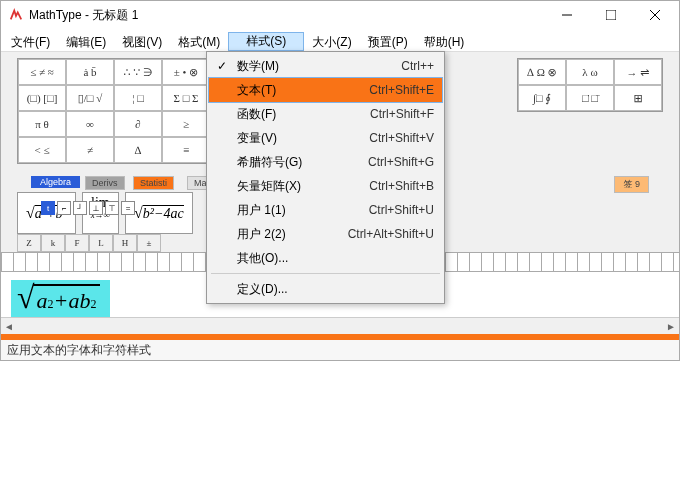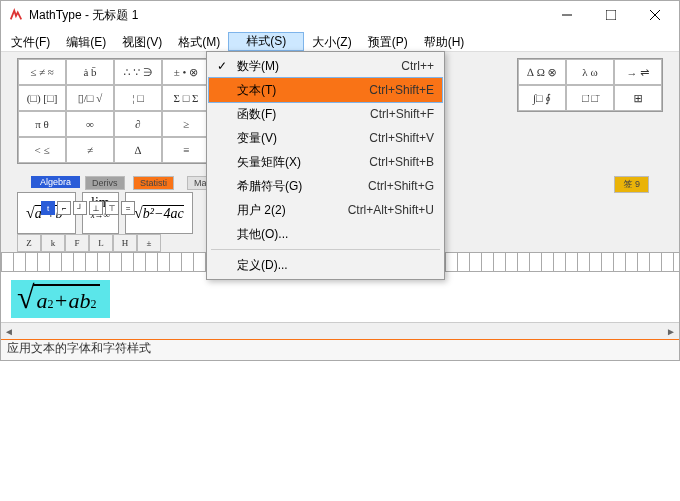--- a/index.html
+++ b/index.html
@@ -13,32 +13,32 @@
   .menuitem{padding:0 8px;display:flex;align-items:center;font-size:12px;color:#000}
   .menuitem.open{background:#cde8ff;border:1px solid #7eb4ea;padding:0 17px}
   .toolbar-area{background:#f0f0f0;height:200px;border-bottom:1px solid #aaa;position:relative}
   .palette{position:absolute;left:16px;top:6px;background:#fff;border:1px solid #999;display:grid;grid-template-columns:repeat(4,48px);grid-auto-rows:26px}
   .pcell{border:1px solid #bbb;display:flex;align-items:center;justify-content:center;font-size:11px;font-family:"Times New Roman",serif;color:#333;overflow:hidden}
   .palette2{position:absolute;right:16px;top:6px;background:#fff;border:1px solid #999;display:grid;grid-template-columns:repeat(3,48px);grid-auto-rows:26px}
   .alg-tab{position:absolute;left:30px;top:124px;background:#2a5cd8;color:#fff;font-size:9px;padding:1px 9px}
   .deriv-tab{position:absolute;left:84px;top:124px;background:#a3a3a3;color:#444;font-size:9px;padding:1px 6px;border:1px solid #bbb}
   .stat-tab{position:absolute;left:132px;top:124px;background:#f97316;color:#444;font-size:9px;padding:1px 6px;border:1px solid #bbb}
   .matr-tab{position:absolute;left:186px;top:124px;background:#e0e0e0;color:#444;font-size:9px;padding:1px 6px;border:1px solid #bbb}
-  .tag9{position:absolute;right:30px;top:124px;background:#eab308;color:#444;font-size:9px;padding:1px 8px;border:1px solid #bbb}
+  .tag9{position:absolute;right:30px;top:124px;background:#fdba74;color:#444;font-size:9px;padding:1px 8px;border:1px solid #bbb}
   .eqrow{position:absolute;left:16px;top:140px;display:flex;gap:6px}
   .eqbox{border:1px solid #999;background:#fff;padding:4px 8px;font-family:"Times New Roman",serif;font-size:16px;font-style:italic;display:flex;align-items:center;height:32px}
   .tabstops{position:absolute;left:40px;top:200px;display:flex;gap:2px}
   .ts{width:12px;height:12px;border:1px solid #888;background:#fff;font-size:8px;display:flex;align-items:center;justify-content:center}
   .ts.active{background:#2a5cd8;color:#fff;border-color:#2a5cd8}
   .canvas{flex:1;background:#fff;position:relative;overflow:auto}
   .formula{position:absolute;left:10px;top:8px;background:#5be6ea;padding:4px 10px 4px 6px;font-family:"Times New Roman",serif;font-size:22px;font-style:italic;display:flex;align-items:flex-start}
   .formula .rad{font-style:normal;font-size:32px;line-height:26px;margin-right:-2px}
   .formula .bar{border-top:2px solid #000;padding:2px 4px 0 4px;display:flex;align-items:baseline}
   .formula sup{font-size:12px;font-style:normal;vertical-align:super}
-  .statusbar{height:20px;border-top:1px solid #f97316;display:flex;padding:0 6px;font-size:12px;color:#333;background:#f7f7f7}
+  .statusbar{height:20px;border-top:6px solid #f97316;display:flex;align-items:center;padding:0 6px;font-size:12px;color:#333;background:#f7f7f7}
   .hscroll{height:16px;background:#f0f0f0;border-top:1px solid #ccc;display:flex;align-items:center}
   .hscroll .arrow{width:16px;height:16px;display:flex;align-items:center;justify-content:center;color:#666;font-size:10px}
   .hscroll .track{flex:1}
   
   .dropdown{position:absolute;left:205px;top:50px;width:233px;background:#f2f2f2;border:1px solid #999;box-shadow:2px 2px 6px rgba(0,0,0,.25);z-index:100;padding:2px}
   .ditem{height:24px;display:flex;align-items:center;padding:0 8px 0 28px;font-size:12px;position:relative}
   .ditem .shortcut{margin-left:auto;color:#333;font-size:12px}
   .ditem.highlight{background:#f97316;border:1px solid #7eb4ea;margin:-1px}
   .ditem .check{position:absolute;left:8px;font-size:12px}
   .dsep{height:1px;background:#ccc;margin:3px 2px}
@@ -182,26 +182,30 @@
     </div>
     <div class="ditem">
       <span>函数(F)</span>
       <span class="shortcut">Ctrl+Shift+F</span>
     </div>
     <div class="ditem">
       <span>变量(V)</span>
       <span class="shortcut">Ctrl+Shift+V</span>
     </div>
     <div class="ditem">
+      <span>希腊符号(G)</span>
+      <span class="shortcut">Ctrl+Shift+G</span>
+    </div>
+    <div class="ditem">
       <span>矢量矩阵(X)</span>
       <span class="shortcut">Ctrl+Shift+B</span>
     </div>
     <div class="ditem">
-      <span>希腊符号(G)</span>
-      <span class="shortcut">Ctrl+Shift+G</span>
+      <span>用户 1(1)</span>
+      <span class="shortcut">Ctrl+Shift+U</span>
     </div>
     <div class="ditem">
       <span>用户 2(2)</span>
       <span class="shortcut">Ctrl+Alt+Shift+U</span>
     </div>
     <div class="ditem">
       <span>其他(O)...</span>
     </div>
     <div class="dsep"></div>
     <div class="ditem">

